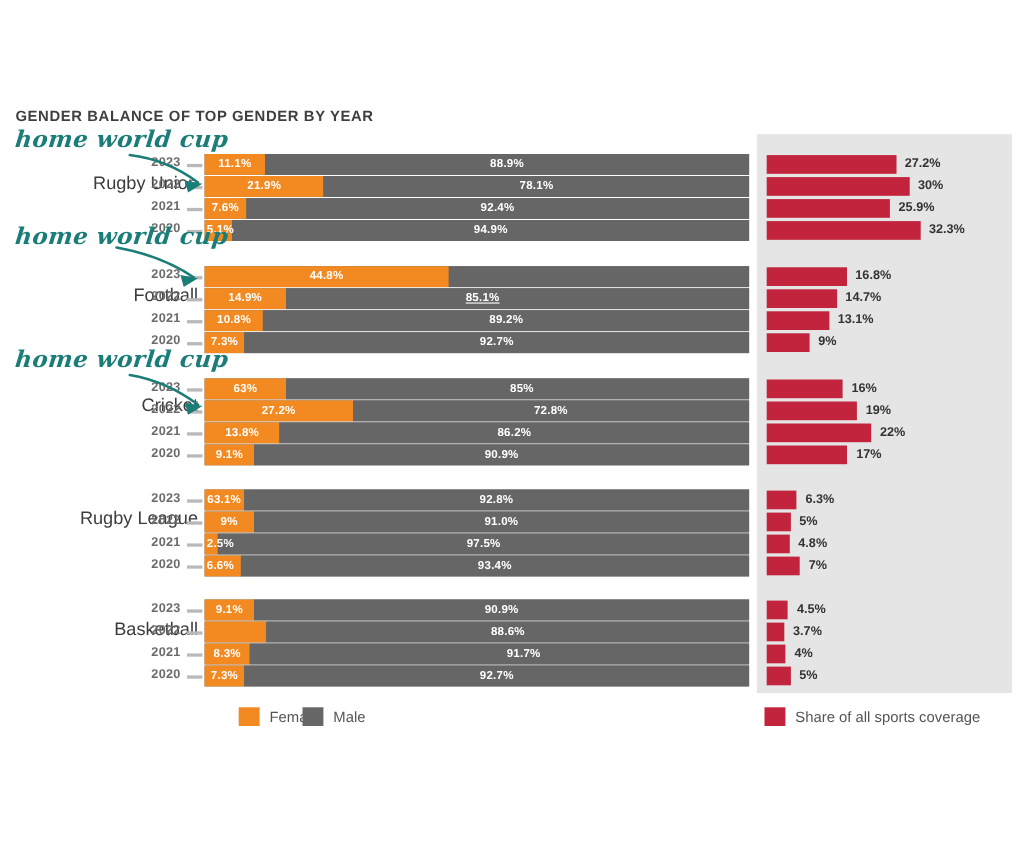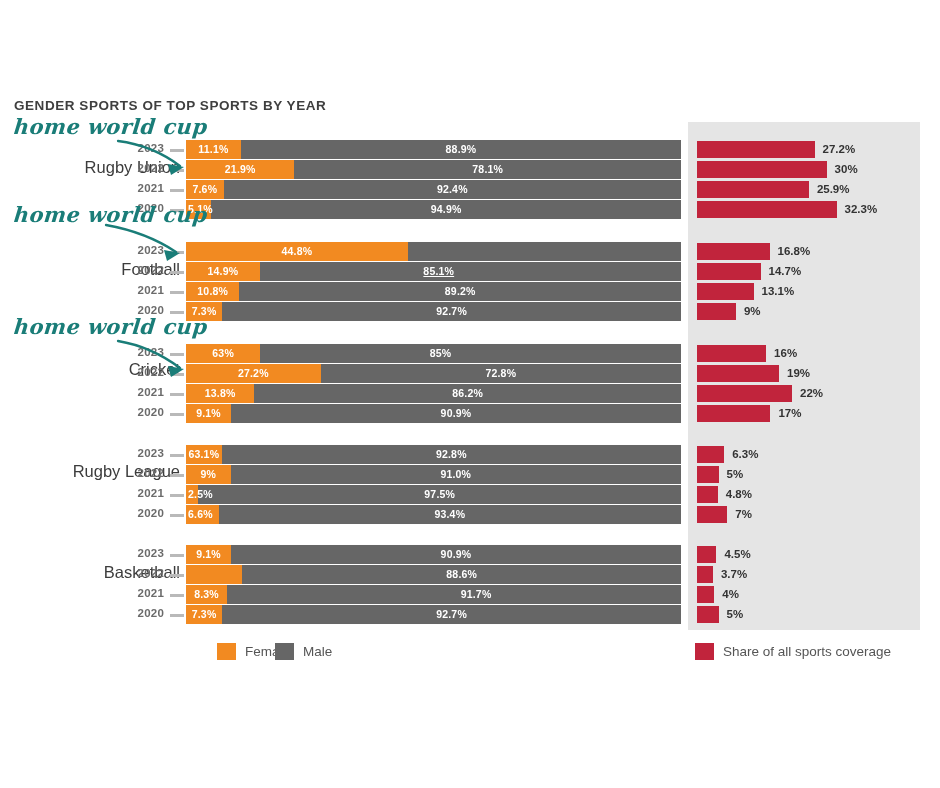--- a/index.html
+++ b/index.html
@@ -178,21 +178,21 @@
   .legend-text {
     font-size: 13.5px;
     color: #555555;
   }
 </style>
 </head>
 <body>
 
 <div id="root">
 
-  <div class="chart-title">GENDER SPORTS OF TOP SPORTS BY YEAR</div>
+  <div class="chart-title">GENDER BALANCE OF TOP GENDER BY YEAR</div>
 
   <div class="right-panel-bg"></div>
 
   <div id="groups-layer">
       <div class="group" style="top: 0px;">
         <div class="group-label" style="top: 158px; right: 760px;">Rugby Union</div>
         <div class="row" style="top: 140px;">
           <div class="year-label">2023</div>
           <div class="tick"></div>
           <div class="stack">
@@ -293,21 +293,21 @@
       </div>
       <div class="group" style="top: 0px;">
         <div class="group-label" style="top: 360px; right: 760px;">Cricket</div>
         <div class="row" style="top: 344px;">
           <div class="year-label">2023</div>
           <div class="tick"></div>
           <div class="stack">
             <div class="seg-f" style="width: 74.25px;"></div>
             <div class="seg-m" style="width: 420.75px;"></div>
             <div class="seg-label" style="left: 0px; width: 74.25px;">63%</div>
-            <div class="seg-label" style="left: 58px; width: 369px; padding-left: 24px;">85%</div>
+            <div class="seg-label" style="left: 92px; width: 369px; padding-left: 24px;">85%</div>
           </div>
           <div class="redbar" style="width: 69.12px;"></div>
           <div class="redval" style="left: 774.12px;">16%</div>
         </div>
         <div class="row" style="top: 364px;">
           <div class="year-label">2022</div>
           <div class="tick"></div>
           <div class="stack">
             <div class="seg-f" style="width: 134.64px;"></div>
             <div class="seg-m" style="width: 360.36px;"></div>

